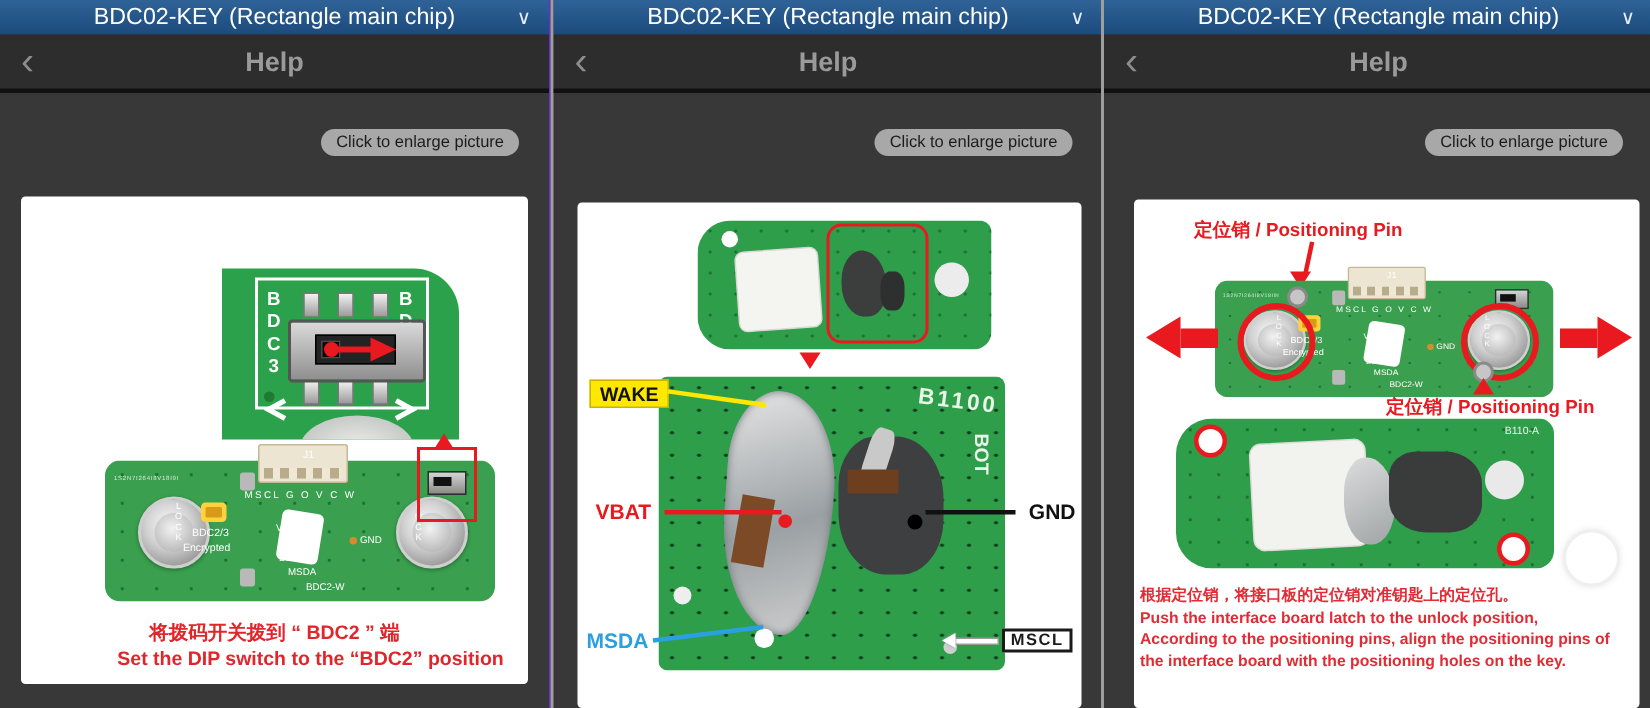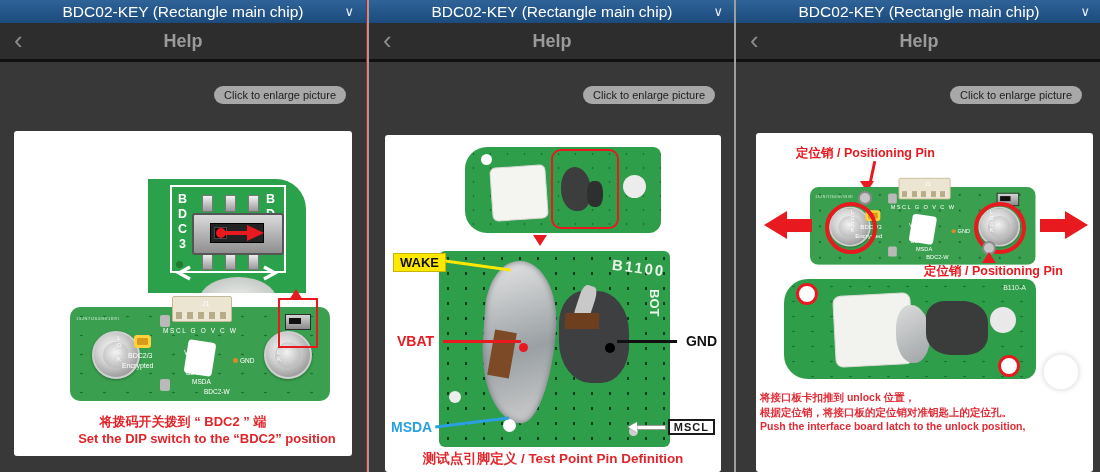--- a/index.html
+++ b/index.html
@@ -1,16 +1,16 @@
 <!DOCTYPE html>
 <html><head>
 <meta charset="utf-8">
 <style>
   html,body{margin:0;padding:0;background:#222;}
-  #screen{position:relative;width:1100px;height:472px;background:#b91c1c;overflow:hidden;
+  #screen{position:relative;width:1100px;height:472px;background:#6d28d9;overflow:hidden;
           font-family:"Liberation Sans",sans-serif;}
   .panel{position:absolute;top:0;width:366px;height:472px;background:#383838;overflow:hidden;}
   #p1{left:0;} #p2{left:367px;border-left:2px solid #9e9e9e;} #p3{left:734px;border-left:2px solid #9e9e9e;}
 
   
   .tbar{height:23px;background:linear-gradient(180deg,#2f6398,#1c4a7c);color:#fff;
         display:flex;align-items:center;justify-content:center;font-size:15.5px;position:relative;}
   .tbar .chev{position:absolute;right:12px;font-size:13px;color:#e8eef5;}
   .hbar{height:36px;background:#2d2d2d;border-bottom:3px solid #111;color:#9a9a9a;
         display:flex;align-items:center;justify-content:center;font-weight:bold;font-size:18px;position:relative;}
@@ -278,21 +278,20 @@
       <div class="lead lead-mscl"></div>
       <div class="lab lab-vbat">VBAT</div>
       <div class="lead lead-vbat"></div>
       <div class="lab lab-gnd">GND</div>
       <div class="lead lead-gnd"></div>
       <div class="lab lab-msda">MSDA</div>
       <div class="lead lead-msda"></div>
       <div class="lab lab-wake">MSCL</div>
       <div class="lead lead-wake"></div>
 
-      <div class="cap" style="top:315px;font-size:13.5px;">测试点引脚定义 / Test Point Pin Definition</div>
     </div>
   </div>
 
   <div class="panel" id="p3">
     <div class="tbar">
       <span>BDC02-KEY (Rectangle main chip)</span>
       <span class="chev">∨</span>
     </div>
     <div class="hbar">
       <span class="back">‹</span>
@@ -354,21 +353,21 @@
         <div class="kl-metal"></div>
         <div class="kl-blob"></div>
         <div class="kl-pad"></div>
         <div class="kl-silk">B110-A</div>
         <div class="kl-hole kl-hole-tl"></div>
         <div class="kl-hole kl-hole-br"></div>
       </div>
       <div class="white-ring"></div>
 
       <div class="p3text">
-        <div>将接口板卡扣推到 unlock 位置，</div>
         <div>根据定位销，将接口板的定位销对准钥匙上的定位孔。</div>
         <div>Push the interface board latch to the unlock position,</div>
+        <div>According to the positioning pins, align the positioning pins of the interface board with the positioning holes on the key.</div>
       </div>
 
     </div>
   </div>
 
 </div>
 
 </body></html>

